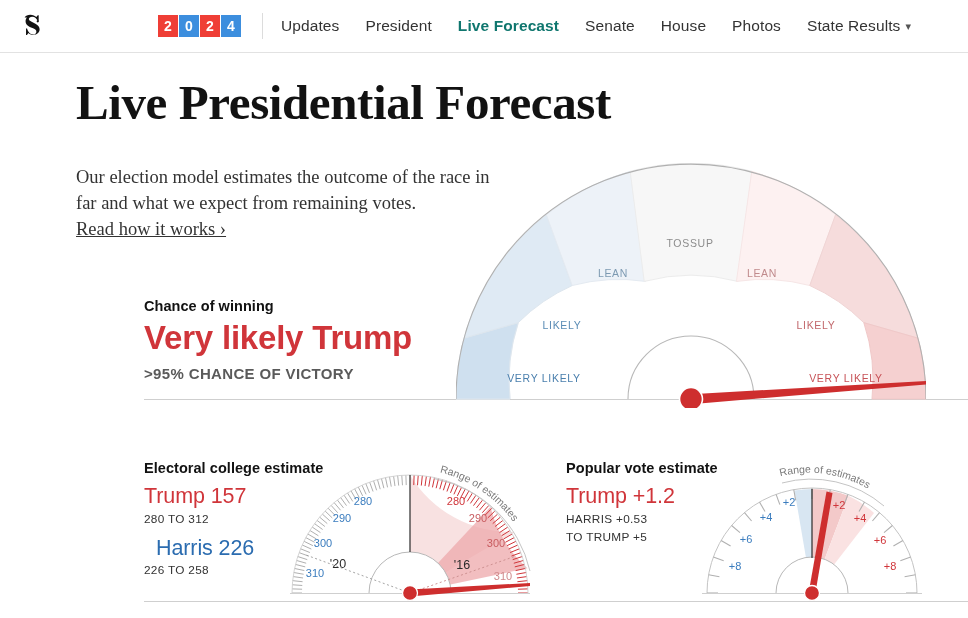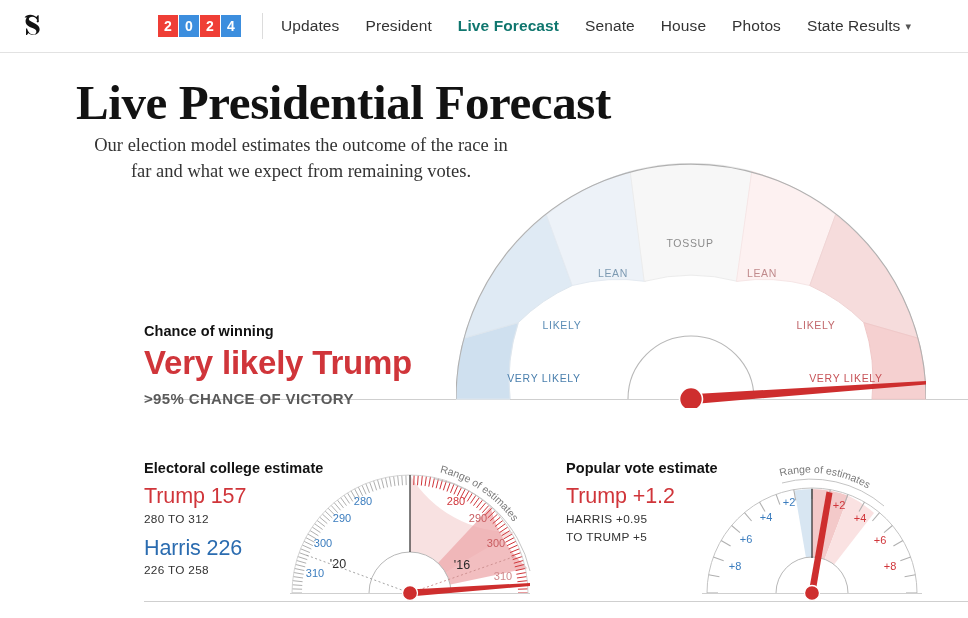--- a/index.html
+++ b/index.html
@@ -86,38 +86,37 @@
     line-height: 1.05;
     margin: 24px 0 0 0;
     letter-spacing: -0.4px;
     color: #121212;
   }
   .deck {
     font-family: "Liberation Serif", serif;
     font-size: 18.5px;
     line-height: 26px;
     color: #333333;
-    margin-top: 4px;
+    margin-top: 36px;
     max-width: 450px;
-    text-align: center;
   }
   .deck-link {
     display: inline-block;
     font-family: "Liberation Serif", serif;
     font-size: 18.5px;
     color: #333;
     text-decoration: underline;
     cursor: pointer;
   }
 
   
   .chance-block {
     position: absolute;
     left: 144px;
-    top: 323px;
+    top: 298px;
     width: 420px;
     z-index: 4;
   }
   .chance-label {
     font-size: 14.5px;
     font-weight: 700;
     color: #121212;
     letter-spacing: 0.05px;
   }
   .chance-value {
@@ -192,21 +191,21 @@
   }
   .cand-line.rep { color: #d0353a; }
   .cand-line.dem { color: #2b6cb0; }
   .cand-range {
     font-size: 11.8px;
     color: #333;
     margin-top: 3px;
     letter-spacing: 0.3px;
     line-height: 15px;
   }
-  .gap-block { margin-top: 10px; }
+  .gap-block { margin-top: 10px; margin-left: 12px; }
 
   .small-gauge {
     position: absolute;
     top: 0;
     pointer-events: none;
   }
   .sg-ec { left: 140px; top: -2px; }
   .sg-pv { left: 136px; top: -2px; }
 </style>
 </head>
@@ -240,20 +239,21 @@
       <span>State Results</span><span class="nav-chev">▾</span>
     </div>
   </div>
 </div>
 
 <div class="content">
   <h1 class="headline">Live Presidential Forecast</h1>
   <div class="deck">
     <div>Our election model estimates the outcome of the race in</div>
     <div>far and what we expect from remaining votes.</div>
+    <div class="deck-link">Read how it works ›</div>
   </div>
 </div>
 
 <svg class="main-gauge" viewBox="0 0 470 237">
 
   <g>
 
     <path d="M 0,236 A 235,235 0 0 1 8.02,175.23 L 62.15,160.53 A 181,181 0 0 0 54,236 Z" transform="translate(0,0)" fill="#cfe0ef" stroke="#e8eef4" stroke-width="1"></path>
     <path d="M 0,236 L 235,236 L 235,236 Z" fill="none"></path>
   </g>
@@ -450,21 +450,21 @@
       </text>
 
       <path d="M 126,131.5 L 246,125.0 L 246,128.0 L 126,138.5 Z" fill="#ce2e2e"></path>
       <circle cx="126" cy="135" r="7.5" fill="#ce2e2e" stroke="#ffffff" stroke-width="1.3"></circle>
     </svg>
   </div>
 
   <div class="panel panel-pv">
     <div class="panel-title">Popular vote estimate</div>
     <div class="cand-line rep">Trump +1.2</div>
-    <div class="cand-range">HARRIS +0.95</div>
+    <div class="cand-range">HARRIS +0.53</div>
     <div class="cand-range">TO TRUMP +5</div>
 
     <svg class="small-gauge sg-pv" width="220" height="146" viewBox="0 0 220 146">
 
       <g>
         <path d="M 110,135 L 92.5,32.5 A 104,104 0 0 1 110,31 Z" fill="#d8e6f2"></path>
         <path d="M 110,135 L 110,31 A 104,104 0 0 1 146.5,37.8 Z" fill="#f3c9c9"></path>
         <path d="M 110,135 L 146.5,37.8 A 104,104 0 0 1 172,55 Z" fill="#fae2e2"></path>
       </g>
 

